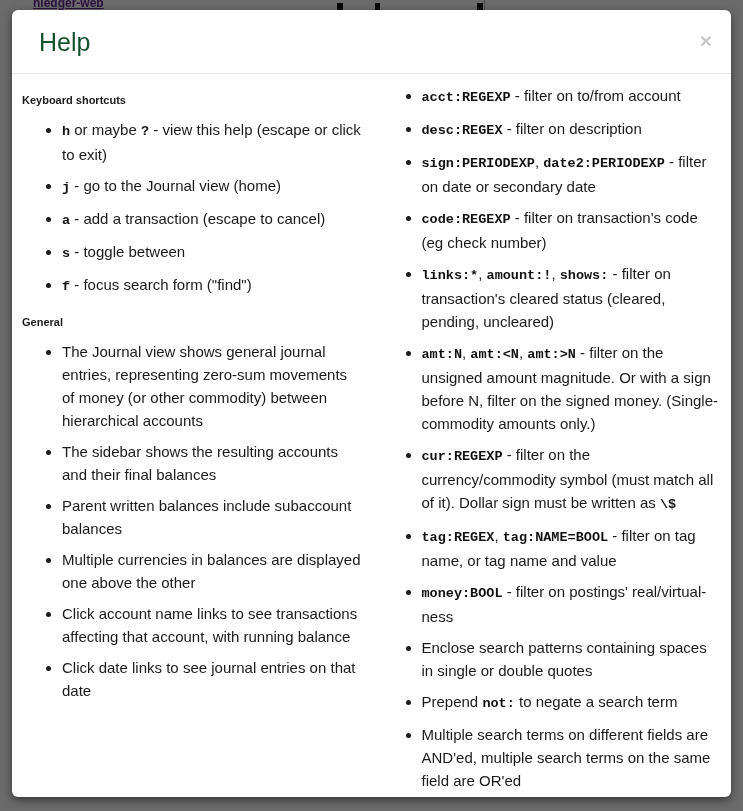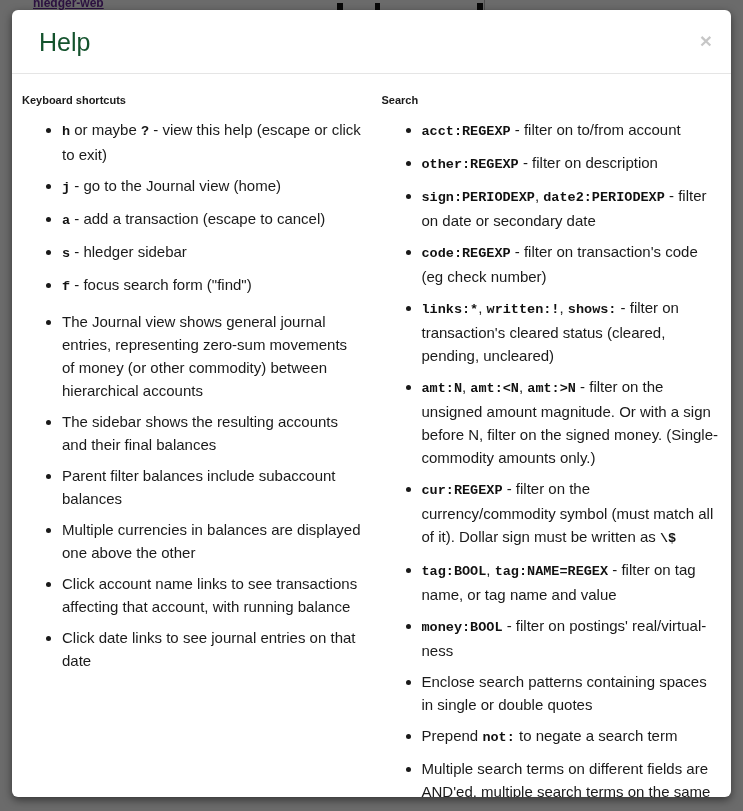--- a/index.html
+++ b/index.html
@@ -109,43 +109,43 @@
     <button class="close-btn">×</button>
     <h4 class="modal-title">Help</h4>
   </div>
   <div class="modal-body">
     <div class="col">
       <h5 class="section-heading">Keyboard shortcuts</h5>
       <ul class="help-list">
           <li><code>h</code><span> or maybe </span><code>?</code><span> - view this help (escape or click to exit)</span></li>
           <li><code>j</code><span> - go to the Journal view (home)</span></li>
           <li><code>a</code><span> - add a transaction (escape to cancel)</span></li>
-          <li><code>s</code><span> - hledger sidebar</span></li>
+          <li><code>s</code><span> - toggle between</span></li>
           <li><code>f</code><span> - focus search form ("find")</span></li>
         </ul>
+      <h5 class="section-heading">General</h5>
       <ul class="help-list">
           <li><span>The Journal view shows general journal entries, representing zero-sum movements of money (or other commodity) between hierarchical accounts</span></li>
           <li><span>The sidebar shows the resulting accounts and their final balances</span></li>
-          <li><span>Parent filter balances include subaccount balances</span></li>
+          <li><span>Parent written balances include subaccount balances</span></li>
           <li><span>Multiple currencies in balances are displayed one above the other</span></li>
           <li><span>Click account name links to see transactions affecting that account, with running balance</span></li>
           <li><span>Click date links to see journal entries on that date</span></li>
         </ul>
     </div>
     <div class="col">
-      <h5 class="section-heading">Search</h5>
       <ul class="help-list">
           <li><code>acct:REGEXP</code><span> - filter on to/from account</span></li>
-          <li><code>other:REGEXP</code><span> - filter on description</span></li>
+          <li><code>desc:REGEX</code><span> - filter on description</span></li>
           <li><code>sign:PERIODEXP</code><span>, </span><code>date2:PERIODEXP</code><span> - filter on date or secondary date</span></li>
           <li><code>code:REGEXP</code><span> - filter on transaction's code (eg check number)</span></li>
-          <li><code>links:*</code><span>, </span><code>written:!</code><span>, </span><code>shows:</code><span> - filter on transaction's cleared status (cleared, pending, uncleared)</span></li>
+          <li><code>links:*</code><span>, </span><code>amount:!</code><span>, </span><code>shows:</code><span> - filter on transaction's cleared status (cleared, pending, uncleared)</span></li>
           <li><code>amt:N</code><span>, </span><code>amt:&lt;N</code><span>, </span><code>amt:&gt;N</code><span> - filter on the unsigned amount magnitude. Or with a sign before N, filter on the signed money. (Single-commodity amounts only.)</span></li>
           <li><code>cur:REGEXP</code><span> - filter on the currency/commodity symbol (must match all of it). Dollar sign must be written as </span><code>\$</code></li>
-          <li><code>tag:BOOL</code><span>, </span><code>tag:NAME=REGEX</code><span> - filter on tag name, or tag name and value</span></li>
+          <li><code>tag:REGEX</code><span>, </span><code>tag:NAME=BOOL</code><span> - filter on tag name, or tag name and value</span></li>
           <li><code>money:BOOL</code><span> - filter on postings' real/virtual-ness</span></li>
           <li><span>Enclose search patterns containing spaces in single or double quotes</span></li>
           <li><span>Prepend </span><code>not:</code><span> to negate a search term</span></li>
           <li><span>Multiple search terms on different fields are AND'ed, multiple search terms on the same field are OR'ed</span></li>
           <li><span>These search terms also work with command-line hledger</span></li>
         </ul>
     </div>
   </div>
 </div>
 

